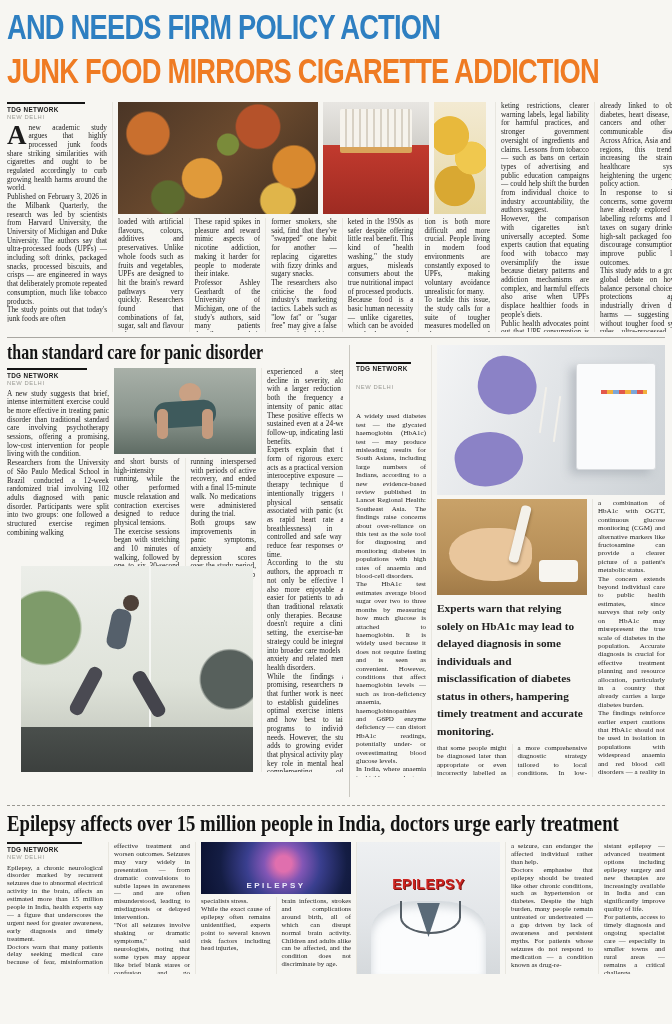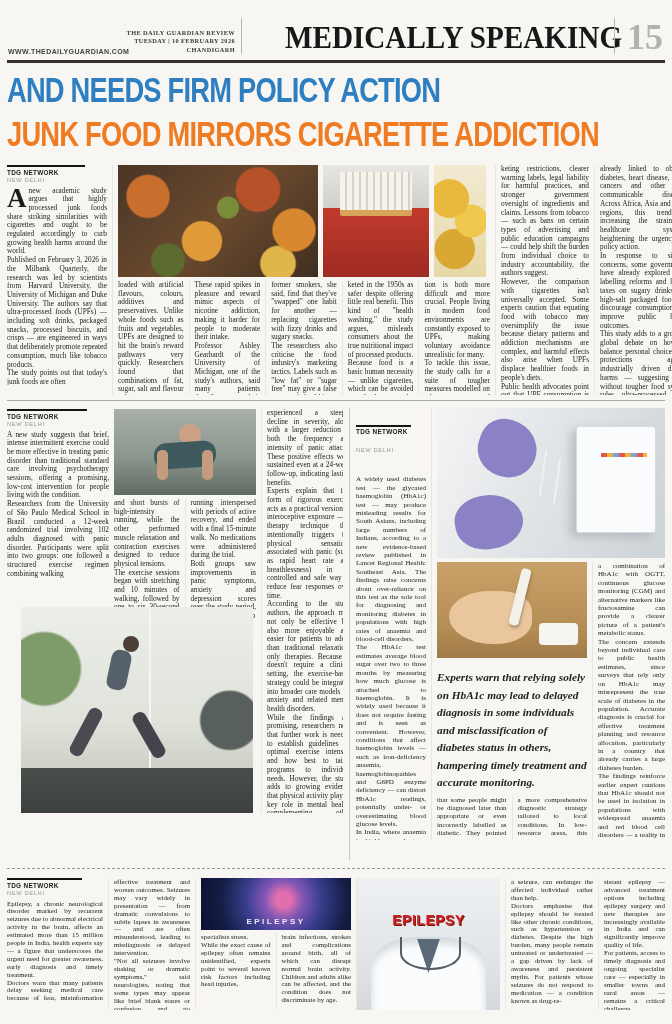--- a/index.html
+++ b/index.html
@@ -84,21 +84,21 @@
   .lab-machine{position:absolute;right:4%;top:12%;width:34%;height:70%;background:#fafbfc;border:1px solid #d8dbde;border-radius:3px;box-shadow:-6px 4px 10px rgba(120,130,140,.35);}
   .lab-stripe{position:absolute;right:8%;top:30%;width:20%;height:4px;background:repeating-linear-gradient(90deg,#e2574b 0 6px,#f2b03c 6px 12px,#7ba6d9 12px 18px);}
   .glove{position:absolute;background:#8b82c6;border-radius:45% 55% 50% 50%;}
   .swab{position:absolute;width:2px;height:46px;background:#f2f0ea;transform:rotate(8deg);}
   .db-under{display:flex;flex:1;margin-top:4px;min-height:0;}
   .db-left{width:150px;flex:none;display:flex;flex-direction:column;min-height:0;}
   .img-meter{height:96px;background:linear-gradient(180deg,#c9a269,#b48c55 70%,#a07a48 100%);}
   .meter-hand{position:absolute;left:8%;top:30%;width:55%;height:55%;background:#e9c69c;border-radius:50% 40% 45% 55%;}
   .meter-pen{position:absolute;left:52%;top:6%;width:10px;height:58px;background:#f4f1ea;border-radius:4px;transform:rotate(14deg);box-shadow:1px 2px 3px rgba(60,40,20,.4);}
   .meter-dev{position:absolute;right:6%;bottom:14%;width:26%;height:22%;background:#f7f5f0;border-radius:4px;}
-  .db-caption{font-style:italic;font-weight:600;font-size:11.3px;line-height:17.5px;margin-top:11px;color:#222;}
+  .db-caption{font-weight:600;font-size:11.3px;line-height:17.5px;margin-top:5px;color:#222;}
   .db-c23{display:flex;flex:1;margin-top:4px;overflow:hidden;font-size:7px;line-height:8.4px;}
   .db-c23>*{flex:1;}
   .db-col4{flex:1;min-width:0;margin-left:5px;border-left:1px solid #e8e6df;padding-left:5px;font-size:7px;line-height:8.4px;}
   
   .ep{border-top:1px dashed #9a9892;margin-top:4px;padding-top:4px;}
   .ep-hl .l{font-family:"Liberation Serif",serif;font-weight:700;font-size:24px;color:#131313;display:inline-block;transform:scaleX(.78);transform-origin:0 50%;white-space:nowrap;}
   .ep-body{display:flex;margin-top:5px;height:132px;overflow:hidden;}
   .ep-body .txt{font-size:6.9px;line-height:7.9px;}
   .ep-col1{width:96px;flex:none;}
   .ep-col2{width:76px;flex:none;}
@@ -113,32 +113,20 @@
   .doc-steth{position:absolute;left:30%;bottom:30%;width:40%;height:24%;border:2px solid #555e66;border-top:none;border-radius:0 0 50% 50%;}
   .doc-label{position:absolute;left:0;right:0;top:26%;text-align:center;font-family:"Liberation Sans",sans-serif;font-weight:900;font-size:14px;letter-spacing:.5px;color:#cc2420;text-shadow:1px 1px 0 #7e120f;}
   .ep-col5{width:82px;flex:none;}
   .ep-col6{flex:1;min-width:0;}
 </style>
 </head>
 <body>
 
 <div class="page">
 
-  <header class="masthead">
-    <div class="site-url">WWW.THEDAILYGUARDIAN.COM</div>
-    <div class="pub-block">
-      <div>THE DAILY GUARDIAN REVIEW</div>
-      <div>TUESDAY | 10 FEBRUARY 2026</div>
-      <div>CHANDIGARH</div>
-    </div>
-    <div class="mast-vline" style="right:423px;"></div>
-    <div class="mast-title">MEDICALLY SPEAKING</div>
-    <div class="mast-vline" style="right:50px;"></div>
-    <div class="page-num">15</div>
-  </header>
 
   <section class="jf">
     <div class="jf-hl">
       <div><span class="l" style="color:#2e7fc1;">AND NEEDS FIRM POLICY ACTION</span></div>
       <div><span class="l" style="color:#ef7b23;">JUNK FOOD MIRRORS CIGARETTE ADDICTION</span></div>
     </div>
     <div class="jf-body cols">
       <div class="jf-col1">
         <div class="byline">
           <div class="net">TDG NETWORK</div>
@@ -175,20 +163,21 @@
 In response to similar concerns, some governments have already explored food labelling reforms and health taxes on sugary drinks and high-salt packaged foods to discourage consumption and improve public health outcomes.
 This study adds to a growing global debate on how to balance personal choice with protections against industrially driven dietary harms — suggesting that, without tougher food system rules, ultra-processed foods could be as difficult for public health as cigarettes once were.</div>
     </div>
     <hr class="sec-rule">
   </section>
 
   <section class="mid-sec">
 
     <article class="exercise">
       <div class="ex-hl">
+        <div><span class="l">than standard care for panic disorder</span></div>
       </div>
       <div class="ex-body">
         <div class="ex-col1">
           <div class="byline">
             <div class="net">TDG NETWORK</div>
             <div class="city">NEW DELHI</div>
           </div>
           <div class="txt" style="height:372px;">A new study suggests that brief, intense intermittent exercise could be more effective in treating panic disorder than traditional standard care involving psychotherapy sessions, offering a promising, low-cost intervention for people living with the condition.
 Researchers from the University of São Paulo Medical School in Brazil conducted a 12-week randomized trial involving 102 adults diagnosed with panic disorder. Participants were split into two groups: one followed a structured exercise regimen combining walking</div>
         </div>
@@ -262,20 +251,23 @@
 The concern extends beyond individual care to public health estimates, since surveys that rely only on HbA1c may misrepresent the true scale of diabetes in the population. Accurate diagnosis is crucial for effective treatment planning and resource allocation, particularly in a country that already carries a large diabetes burden.
 The findings reinforce earlier expert cautions that HbA1c should not be used in isolation in populations with widespread anaemia and red blood cell disorders — a reality in many parts of India and across South Asia.
 In summary, while HbA1c remains a valuable tool, a multi-test approach is essential to avoid misdiagnosis and ensure better clinical and public health outcomes.</div>
           </div>
         </div>
       </div>
     </article>
   </section>
 
   <section class="ep">
+    <div class="ep-hl">
+      <span class="l">Epilepsy affects over 15 million people in India, doctors urge early treatment</span>
+    </div>
     <div class="ep-body cols">
       <div class="ep-col1">
         <div class="byline">
           <div class="net">TDG NETWORK</div>
           <div class="city">NEW DELHI</div>
         </div>
         <div class="txt" style="font-size:6.9px;line-height:7.9px;height:104px;">Epilepsy, a chronic neurological disorder marked by recurrent seizures due to abnormal electrical activity in the brain, affects an estimated more than 15 million people in India, health experts say — a figure that underscores the urgent need for greater awareness, early diagnosis and timely treatment.
 Doctors warn that many patients delay seeking medical care because of fear, misinformation and social stigma, which can hinder</div>
       </div>
       <div class="ep-col2 txt">effective treatment and worsen outcomes. Seizures may vary widely in presentation — from dramatic convulsions to subtle lapses in awareness — and are often misunderstood, leading to misdiagnosis or delayed intervention.

